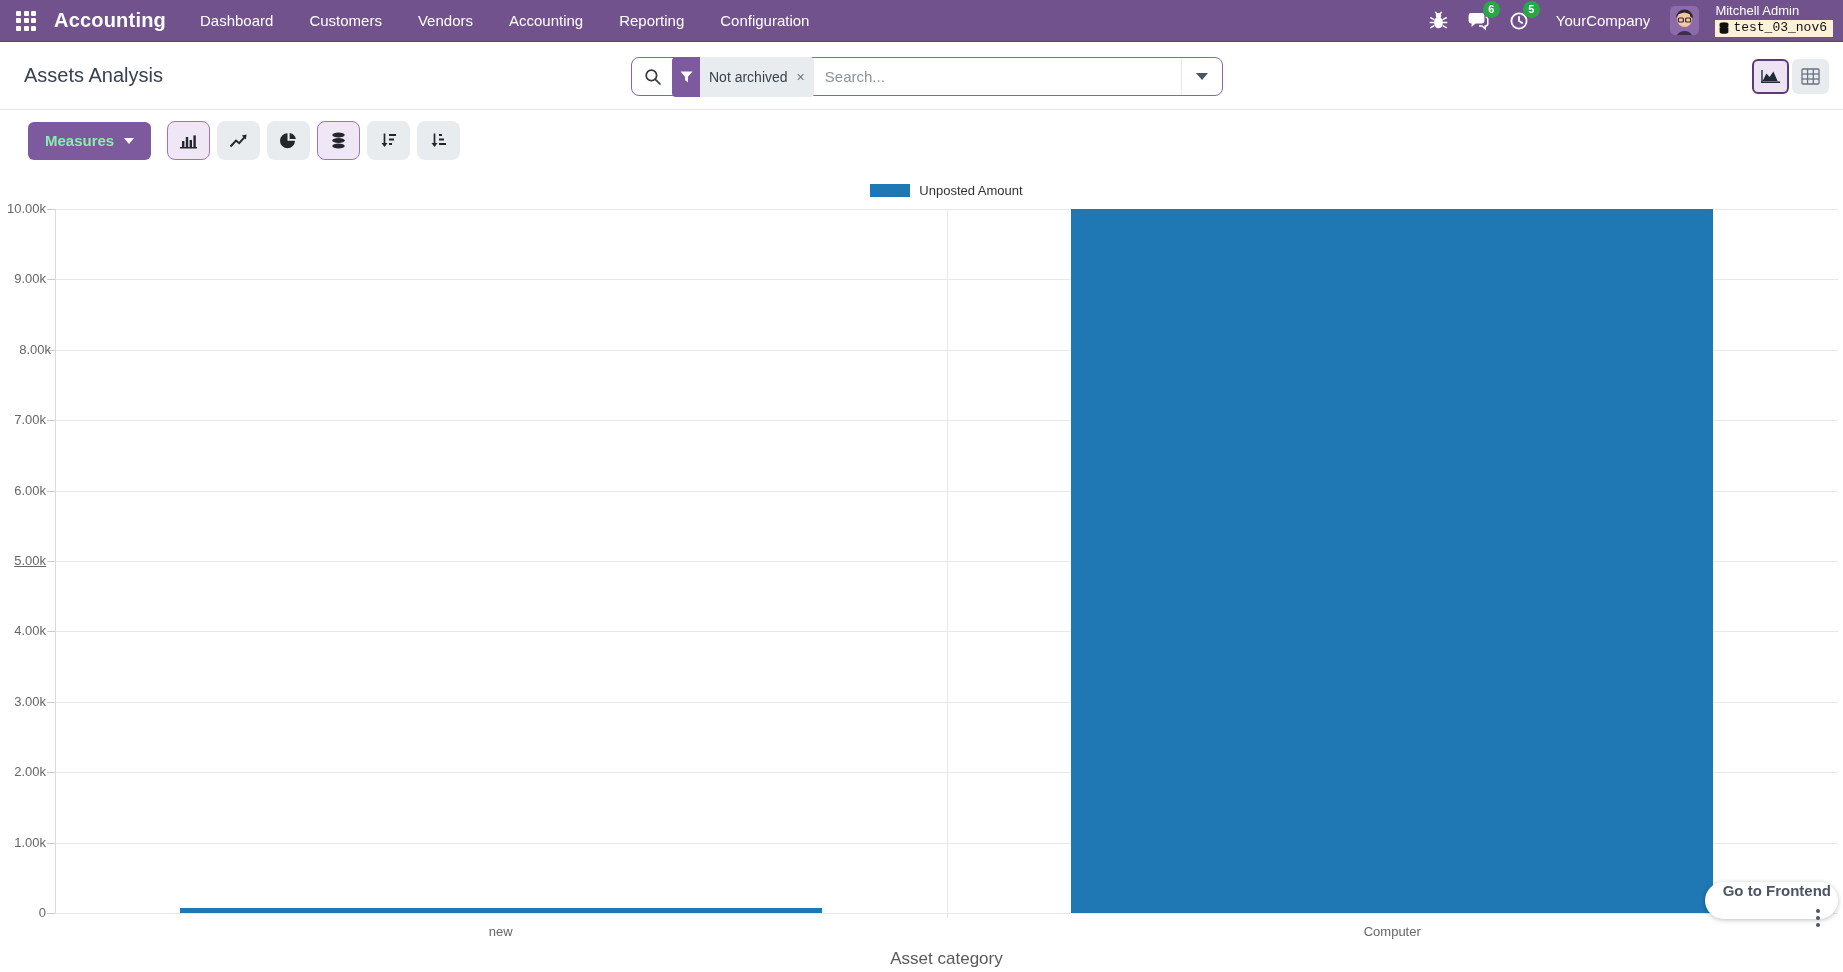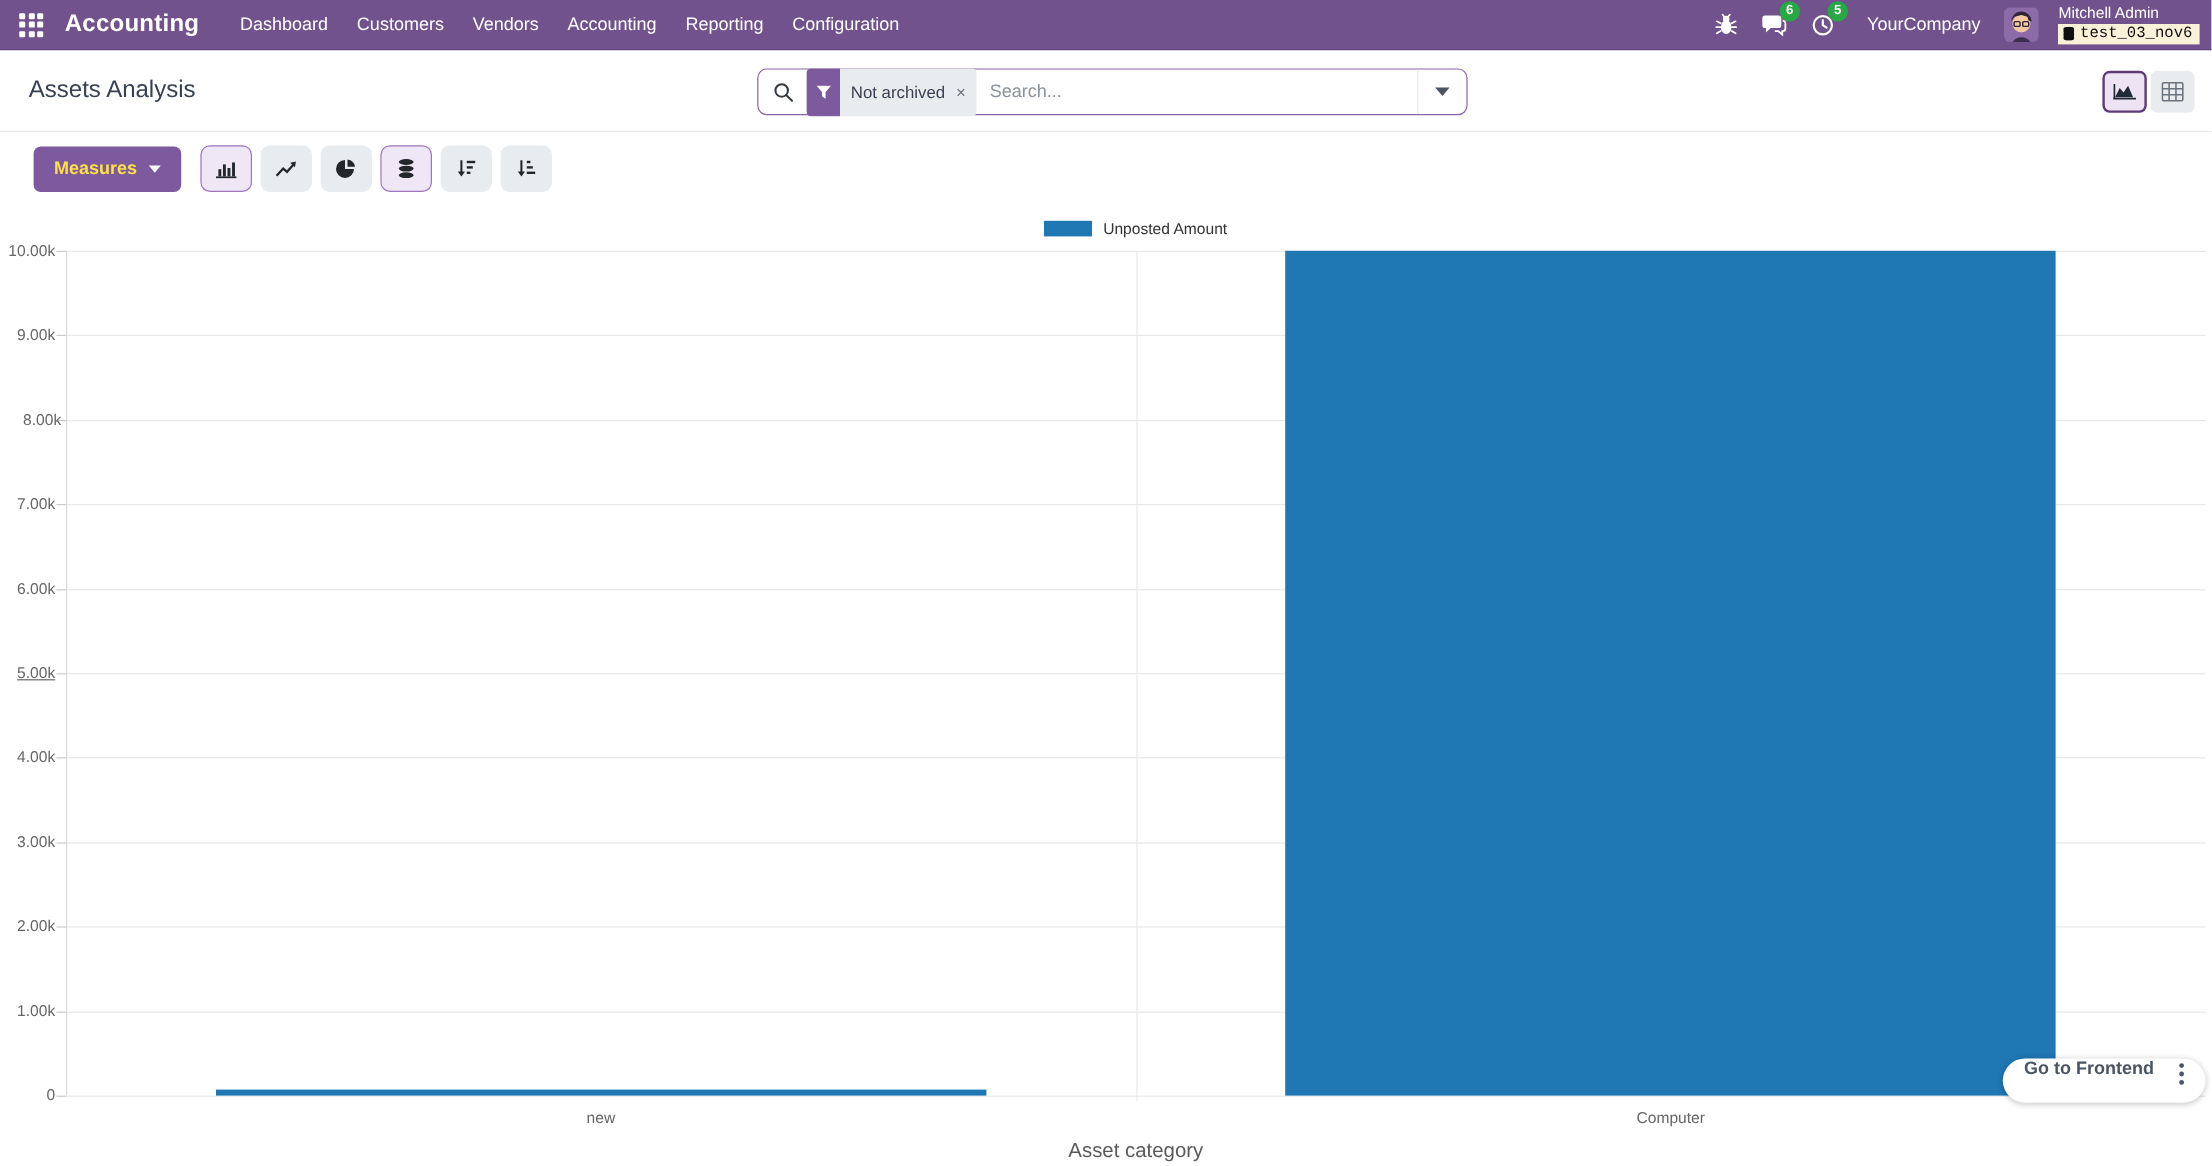--- a/index.html
+++ b/index.html
@@ -13,21 +13,21 @@
   }
   
   .topbar {
     height:42px; background:#71528d; border-bottom:1px solid #5b3f76;
     display:flex; align-items:center; color:#fff; padding:17px 8px; gap:2px;
   }
   .apps-btn { width:36px; height:36px; display:flex; align-items:center; justify-content:center; cursor:pointer; }
   .grid-icon { display:grid; grid-template-columns:repeat(3,5px); grid-gap:2.5px; }
   .grid-icon i { width:5px; height:5px; background:#fff; border-radius:1px; display:block; }
   .brand { font-size:20px; font-weight:700; margin:0 20px 0 8px; letter-spacing:.2px; }
-  .menu { display:flex; align-items:center; gap:0; }
+  .menu { display:flex; align-items:center; gap:12px; }
   .menu-item { font-size:15px; padding:9px 12px; border-radius:4px; cursor:pointer; white-space:nowrap; }
   .tb-right { margin-left:auto; display:flex; align-items:center; gap:14px; padding-right:2px; }
   .tb-icon { position:relative; width:26px; height:26px; display:flex; align-items:center; justify-content:center; cursor:pointer; }
   .badge {
     position:absolute; top:-7px; right:-8px; background:#28a745; color:#fff;
     font-size:11px; font-weight:700; line-height:1; padding:3px 5px; border-radius:10px; min-width:17px; text-align:center;
   }
   .company { font-size:15px; margin:0 6px 0 10px; cursor:pointer; }
   .avatar { width:29px; height:29px; border-radius:5px; overflow:hidden; flex:0 0 auto; cursor:pointer; }
   .user-block { display:flex; flex-direction:column; align-items:flex-start; line-height:1.15; margin-left:2px; }
@@ -52,21 +52,21 @@
   .search-input { border:none; outline:none; flex:1; font-size:15px; color:#374151; font-family:"Liberation Sans",sans-serif; background:transparent; }
   .search-input::placeholder { color:#8a929b; }
   .search-caret { width:41px; align-self:stretch; border-left:1px solid #e5e7eb; display:flex; align-items:center; justify-content:center; cursor:pointer; }
   .caret-down { width:0; height:0; border-left:6px solid transparent; border-right:6px solid transparent; border-top:7px solid #4b5563; }
   .view-switcher { position:absolute; right:14px; top:17px; display:flex; gap:3px; }
   .vs-btn { width:37px; height:35px; border-radius:6px; background:#e9ecef; border:2px solid transparent; display:flex; align-items:center; justify-content:center; cursor:pointer; }
   .vs-btn.active { background:#ede3f3; border-color:#5d3b77; }
   
   .toolbar { display:flex; align-items:center; padding:11px 0 0 28px; gap:16px; }
   .measures-btn {
-    background:#7d5a9e; color:#fde047; border:none; border-radius:6px; height:38px; padding:18px 17px;
+    background:#7d5a9e; color:#86efac; border:none; border-radius:6px; height:38px; padding:18px 17px;
     font-size:15px; font-weight:600; font-family:"Liberation Sans",sans-serif;
     display:flex; align-items:center; gap:10px; cursor:pointer;
   }
   .measures-btn .caret-down { border-top-color:#fff; border-left-width:5px; border-right-width:5px; border-top-width:6px; }
   .icon-row { display:flex; gap:7px; }
   .icon-btn { width:43px; height:39px; border-radius:8px; background:#e9ecef; border:1px solid transparent; display:flex; align-items:center; justify-content:center; cursor:pointer; }
   .icon-btn.active { background:#efe7f5; border-color:#9d74bd; }
   
   #chart-layer { position:absolute; left:0; top:170px; width:1843px; height:802px; }
   .legend { position:absolute; left:55px; top:13px; width:1783px; display:flex; align-items:center; justify-content:center; gap:9px; cursor:pointer; }
@@ -76,21 +76,21 @@
   .vgrid { position:absolute; width:1px; background:#e8e8e8; }
   .yaxis { position:absolute; width:1px; background:#d9dbde; }
   .tickmark { position:absolute; height:1px; width:8px; background:#c9cccf; }
   .ytick { position:absolute; font-size:13px; color:#666; text-align:right; width:46px; }
   .bar { position:absolute; cursor:pointer; }
   .xcat { position:absolute; font-size:13px; color:#666; text-align:center; }
   .xtitle { position:absolute; font-size:17px; color:#595959; text-align:center; }
   
   .frontend-pill {
     position:absolute; right:5px; bottom:53px; height:37px; background:#fff; border-radius:19px;
-    box-shadow:0 1px 5px rgba(0,0,0,.25); display:flex; align-items:flex-start; padding:0 7px 0 18px; gap:10px; cursor:pointer;
+    box-shadow:0 1px 5px rgba(0,0,0,.25); display:flex; align-items:flex-end; padding:0 7px 0 18px; gap:10px; cursor:pointer;flex-direction:column;
   }
   .frontend-label { font-size:15px; font-weight:700; color:#4b5563; white-space:nowrap; }
   .kebab { width:26px; height:26px; border-radius:50%; display:flex; flex-direction:column; align-items:center; justify-content:center; gap:3px; cursor:pointer; }
   .kebab i { width:4px; height:4px; border-radius:50%; background:#4b5563; display:block; }
 </style>
 </head>
 <body>
 
 <div class="topbar">
   <div class="apps-btn">

